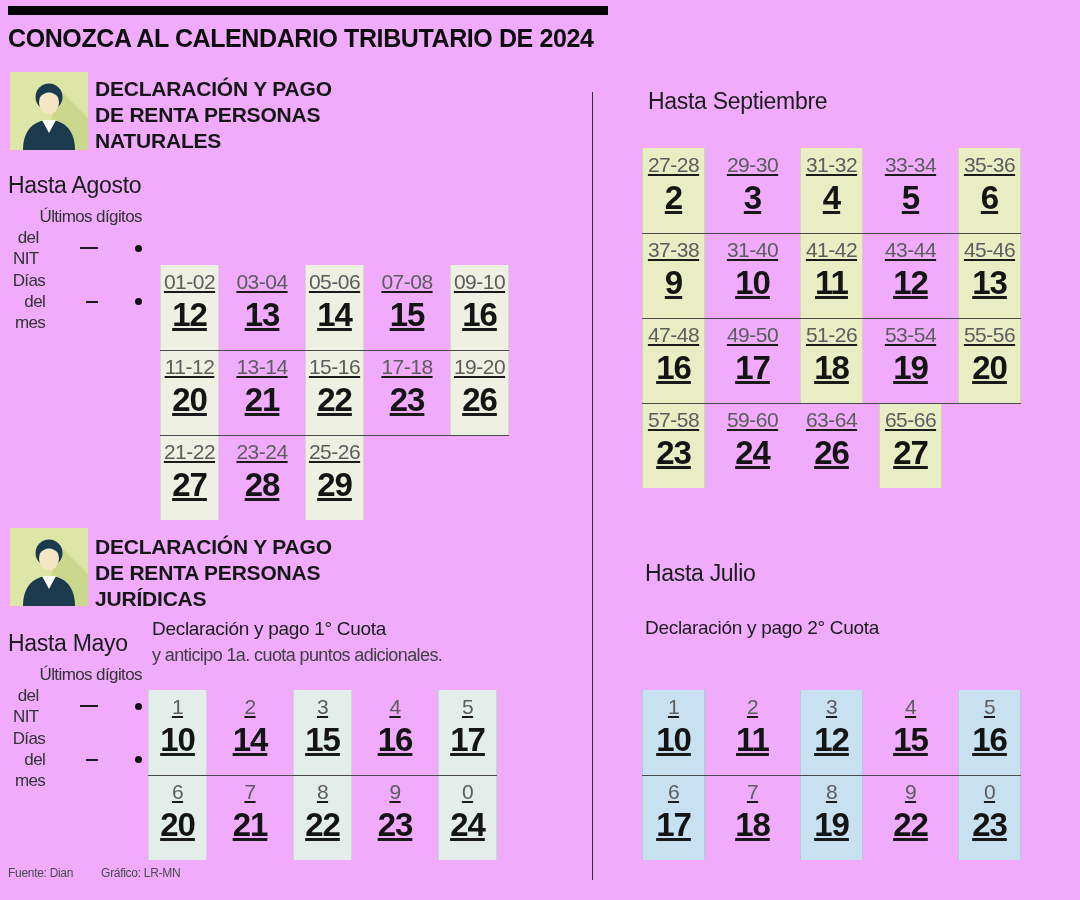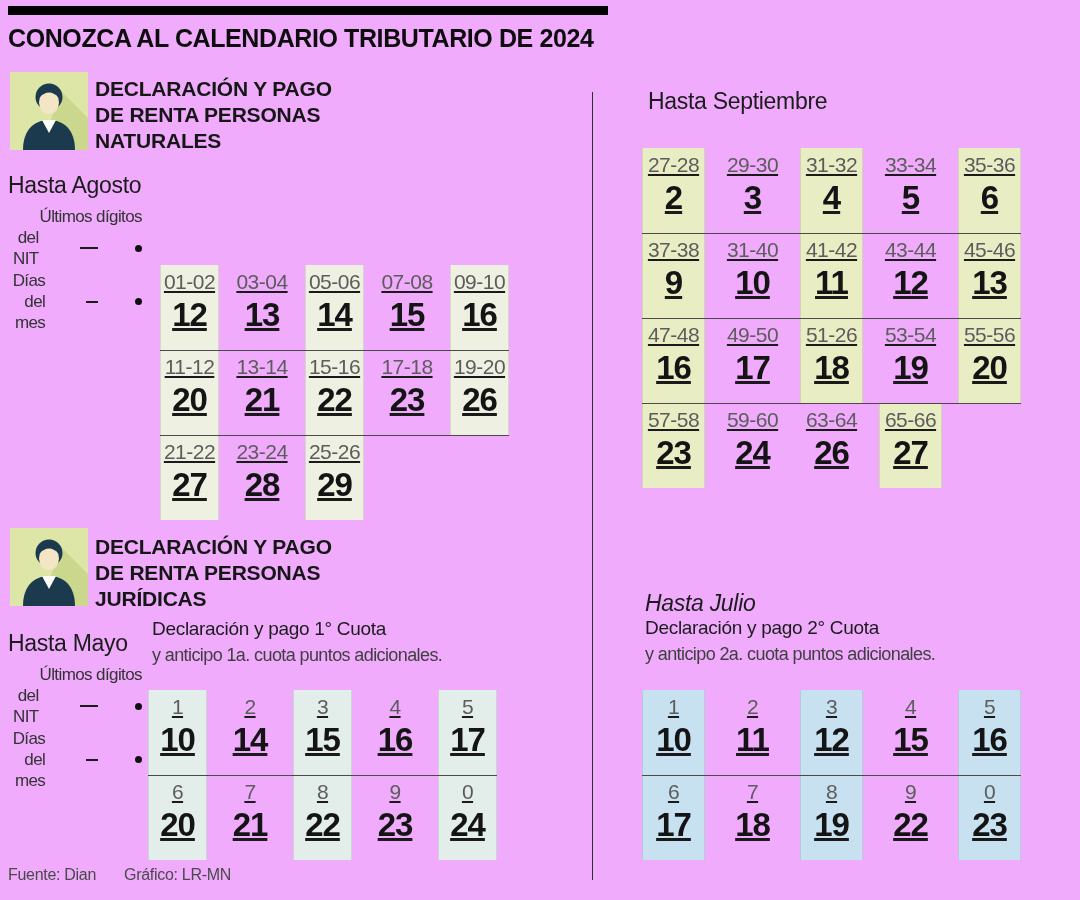--- a/index.html
+++ b/index.html
@@ -34,21 +34,21 @@
   .cell.hl{border-left:1px solid rgba(0,0,0,0.10);border-right:1px solid rgba(0,0,0,0.10);}
   #tbl-agosto .hl{background:var(--agosto_highlight,#eef0e1);}
   #tbl-sept .hl{background:var(--septiembre_highlight,#e9edc4);}
   #tbl-mayo .hl{background:var(--mayo_highlight,#e3eeeb);}
   #tbl-julio .hl{background:var(--julio_highlight,#c8e1f0);}
   .nit{display:block;font-size:21px;line-height:26px;color:var(--nit_text,#5c5c5c);letter-spacing:-0.5px;}
   .day{display:block;font-size:33px;line-height:40px;font-weight:bold;color:var(--day_text,#141414);letter-spacing:-1px;}
   .sep{position:absolute;left:0;height:1px;background:var(--row_line,#4a4a4a);}
   .t-narrow .sep{width:349px;} .t-wide .sep{width:379px;}
 
-  #footer{left:8px;top:866px;display:flex;gap:28px;font-size:16px;color:#4a4a4a;letter-spacing:-0.3px;}
+  #footer{left:8px;top:866px;display:flex;gap:28px;font-size:12px;color:#4a4a4a;letter-spacing:-0.3px;}
 </style>
 </head>
 <body>
 
 <div id="canvas">
 
   <div id="title-rule" class="abs"></div>
   <div id="page-title" class="abs">CONOZCA AL CALENDARIO TRIBUTARIO DE 2024</div>
   <div id="divider" class="abs"></div>
 
@@ -315,23 +315,22 @@
           <span class="day">23</span>
         </div>
       <div class="cell hl">
           <span class="nit">0</span>
           <span class="day">24</span>
         </div>
     </div>
     <div class="sep" style="top:85px;"></div>
   </div>
 
-  <div class="abs month-label" style="left:645px;top:590px;font-style:italic;">Hasta Julio</div>
+  <div class="abs month-label" style="left:645px;top:560px;">Hasta Julio</div>
   <div class="abs subtitle" style="left:645px;top:617px;">Declaración y pago 2° Cuota</div>
-  <div class="abs note" style="left:645px;top:644px;">y anticipo 2a. cuota puntos adicionales.</div>
 
   <div id="tbl-julio" class="cal t-wide" style="left:642px;top:690px;">
     <div class="row">
       <div class="cell hl">
           <span class="nit">1</span>
           <span class="day">10</span>
         </div>
       <div class="cell">
           <span class="nit">2</span>
           <span class="day">11</span>

